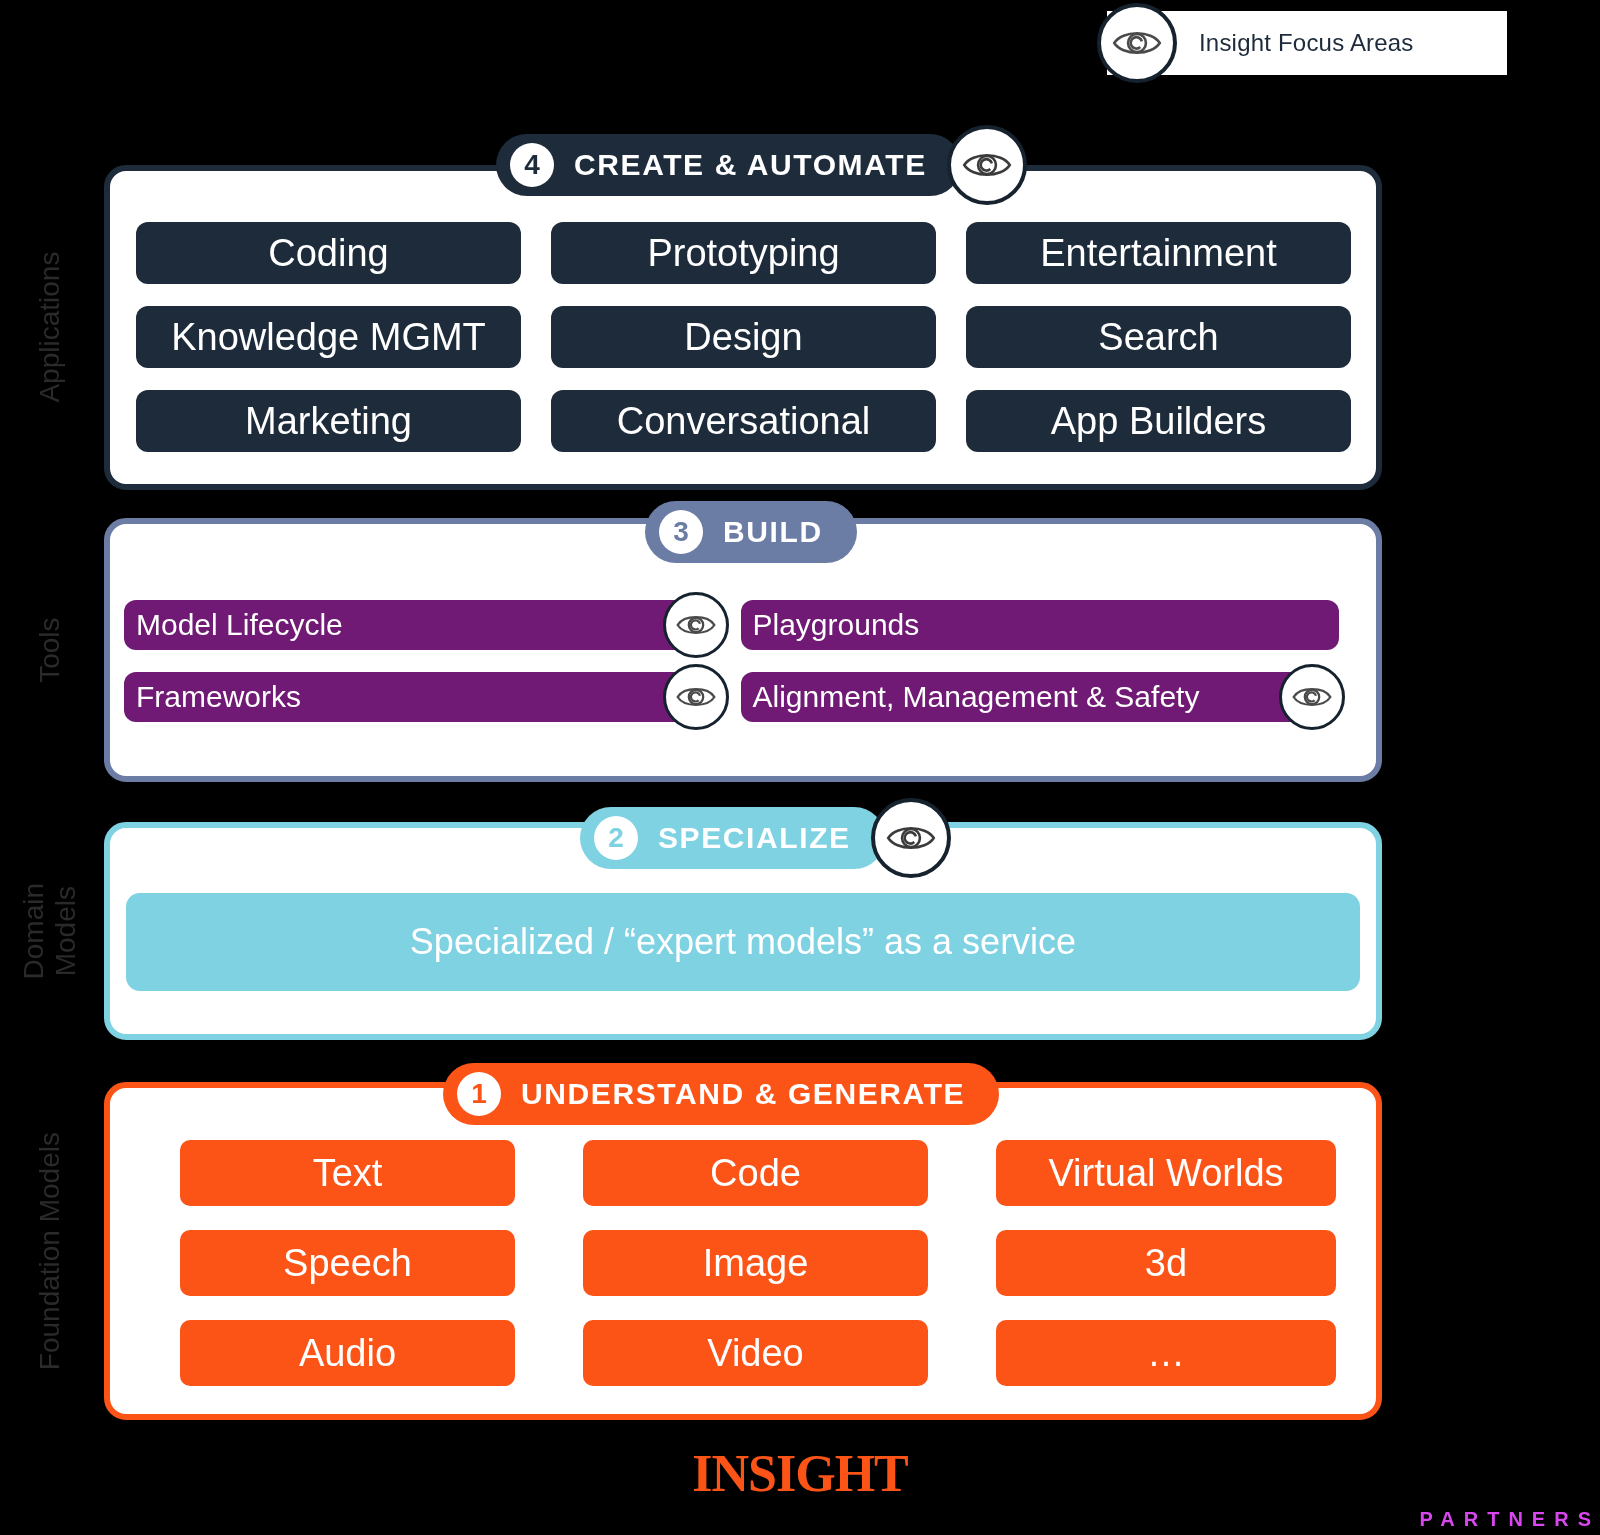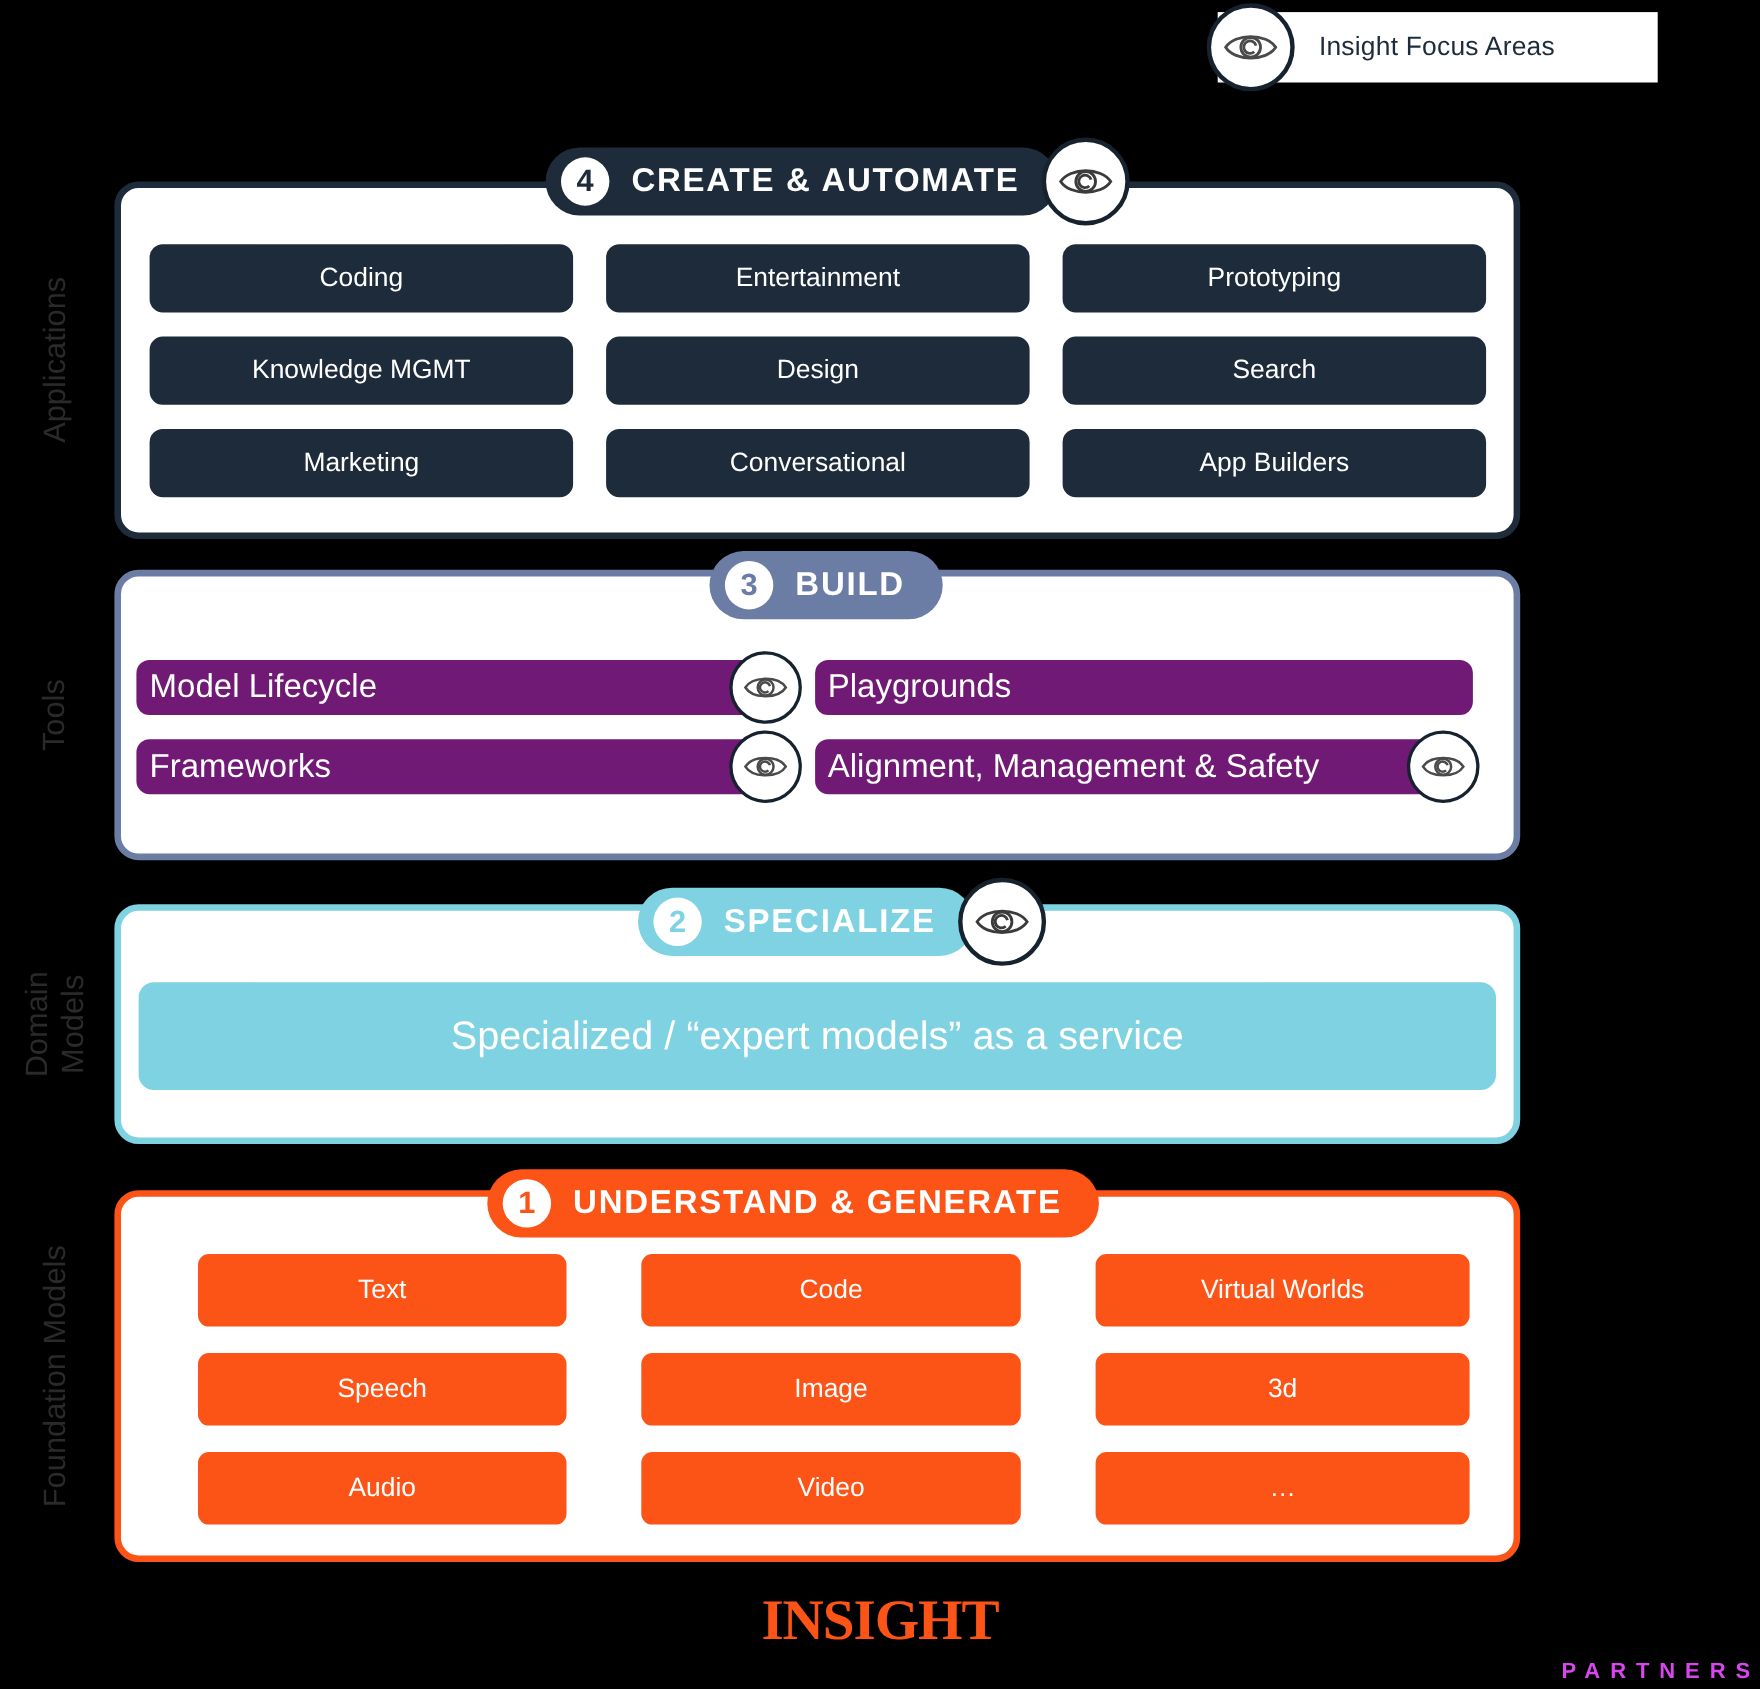--- a/index.html
+++ b/index.html
@@ -89,21 +89,21 @@
 
   
   .grid3 {
     position: absolute; display: grid;
     grid-template-columns: repeat(3, 1fr);
     column-gap: 30px; row-gap: 22px;
   }
   .chip {
     height: 62px; border-radius: 12px;
     display: flex; align-items: center; justify-content: center;
-    color: #ffffff; font-size: 24px;
+    color: #ffffff; font-size: 38px;
     padding: 13px 10px; text-align: center;
   }
   .chip.dark   { background: #1d2b3a; }
   .chip.orange { background: #fc5317; border-radius: 10px; margin-left: 40px; }
 
   .apps-grid { top: 222px; left: 136px; width: 1215px; }
   .found-grid { top: 1140px; left: 140px; width: 1195px; grid-template-columns: 375px 385px 380px; column-gap: 28px; row-gap: 24px; }
   .found-grid .chip { height: 66px; }
 
   
@@ -186,22 +186,22 @@
       <svg viewBox="0 0 64 64" fill="none" stroke="#3b3b3b" stroke-width="3.2">
         <path d="M4 32 C14 16, 50 16, 60 32 C50 48, 14 48, 4 32 Z"></path>
         <circle cx="32" cy="32" r="11"></circle>
         <path d="M38 30 a7 7 0 1 0 -2 7" fill="none"></path>
       </svg>
     </div>
   </div>
 
   <div class="grid3 apps-grid">
     <div class="chip dark">Coding</div>
+    <div class="chip dark">Prototyping</div>
     <div class="chip dark">Entertainment</div>
-    <div class="chip dark">Prototyping</div>
     <div class="chip dark">Knowledge MGMT</div>
     <div class="chip dark">Design</div>
     <div class="chip dark">Search</div>
     <div class="chip dark">Marketing</div>
     <div class="chip dark">Conversational</div>
     <div class="chip dark">App Builders</div>
   </div>
 
   <div class="pill-row pillpos-3">
     <div class="pill p3">

